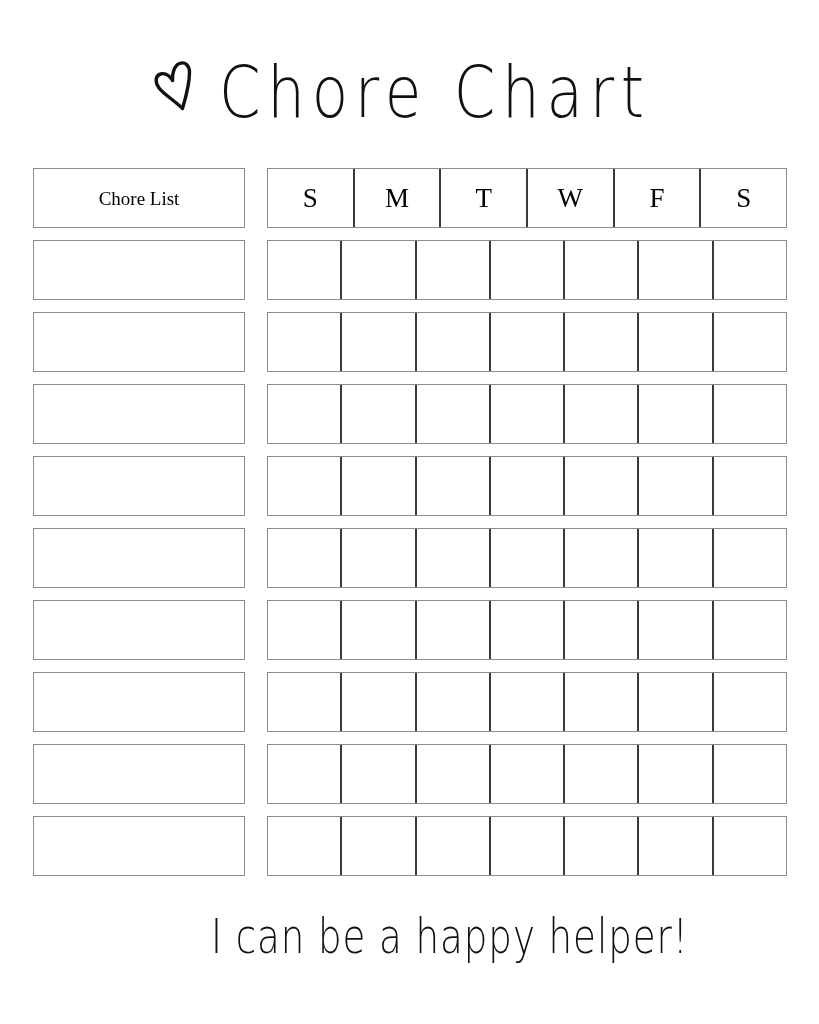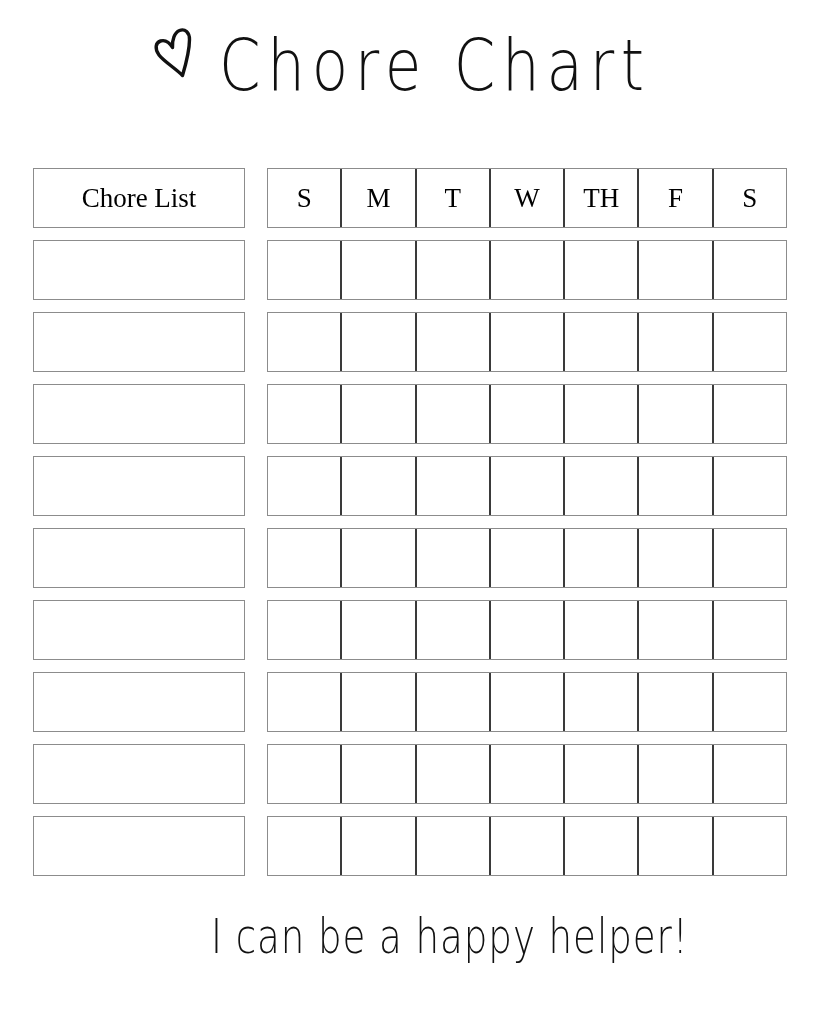--- a/index.html
+++ b/index.html
@@ -17,20 +17,21 @@
   }
 
   
   .title-wrap {
     position: absolute;
     left: 0;
     top: 38px;
     width: 819px;
     height: 110px;
     display: flex;
+    align-items: center;
     justify-content: center;
     gap: 8px;
   }
   .heart-icon {
     display: block;
     width: 60px;
     height: 58px;
     margin-top: -14px;
     flex: 0 0 auto;
   }
@@ -67,21 +68,21 @@
     flex: 0 0 212px;
     border: 1.5px solid #8c8c8c;
     background: #ffffff;
     display: flex;
     align-items: center;
     justify-content: center;
     box-sizing: border-box;
   }
   .chore-cell-text {
     font-family: "Liberation Serif", serif;
-    font-size: 27px;
+    font-size: 19px;
     line-height: 1;
     color: #000000;
   }
 
   
   .col-gap {
     flex: 0 0 22px;
     width: 22px;
   }
 
@@ -157,23 +158,20 @@
       <div class="day-cell">
         <span class="day-cell-text">M</span>
       </div>
       <div class="day-cell">
         <span class="day-cell-text">T</span>
       </div>
       <div class="day-cell">
         <span class="day-cell-text">W</span>
       </div>
       <div class="day-cell">
-        <span class="day-cell-text">TH</span>
-      </div>
-      <div class="day-cell">
         <span class="day-cell-text">F</span>
       </div>
       <div class="day-cell">
         <span class="day-cell-text">S</span>
       </div>
     </div>
   </div>
 
   <div id="body-rows">
       <div class="chart-row">

